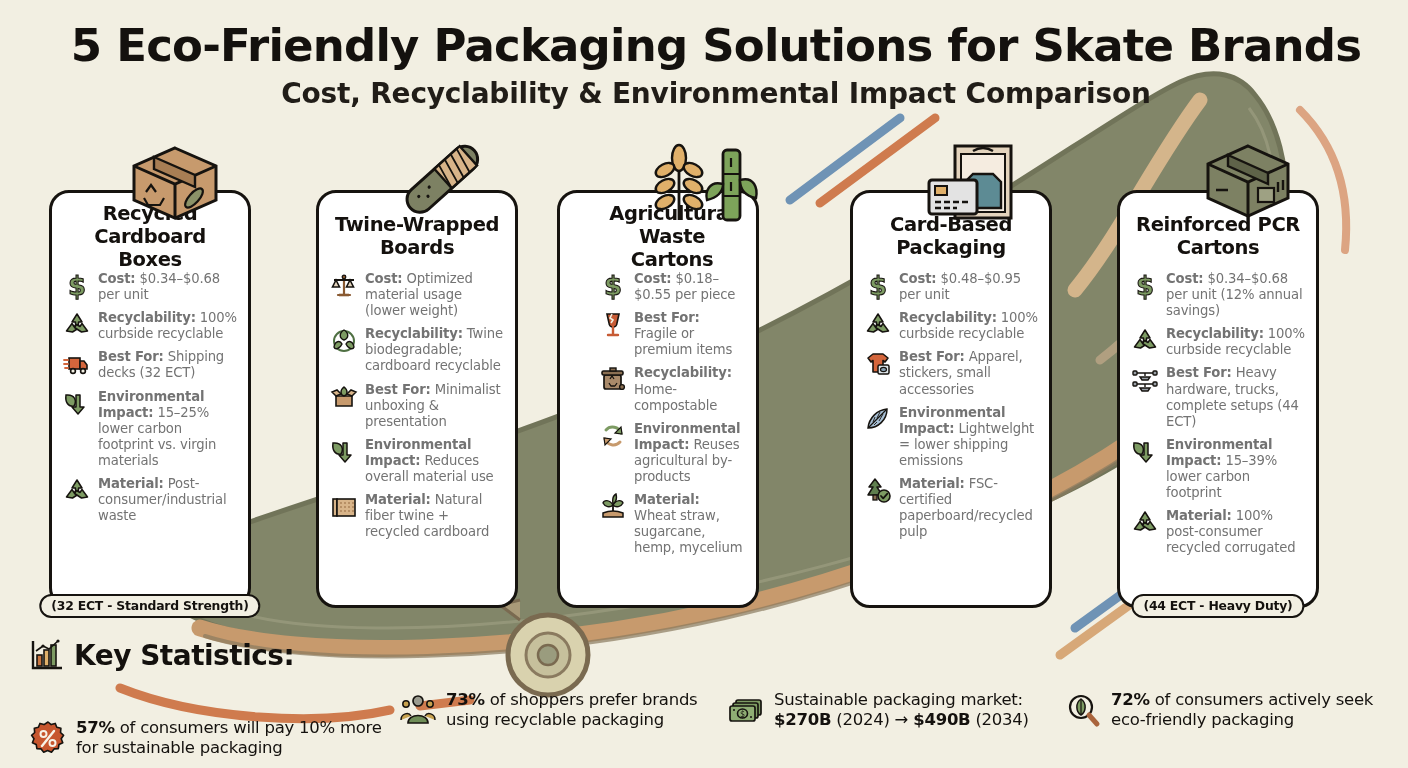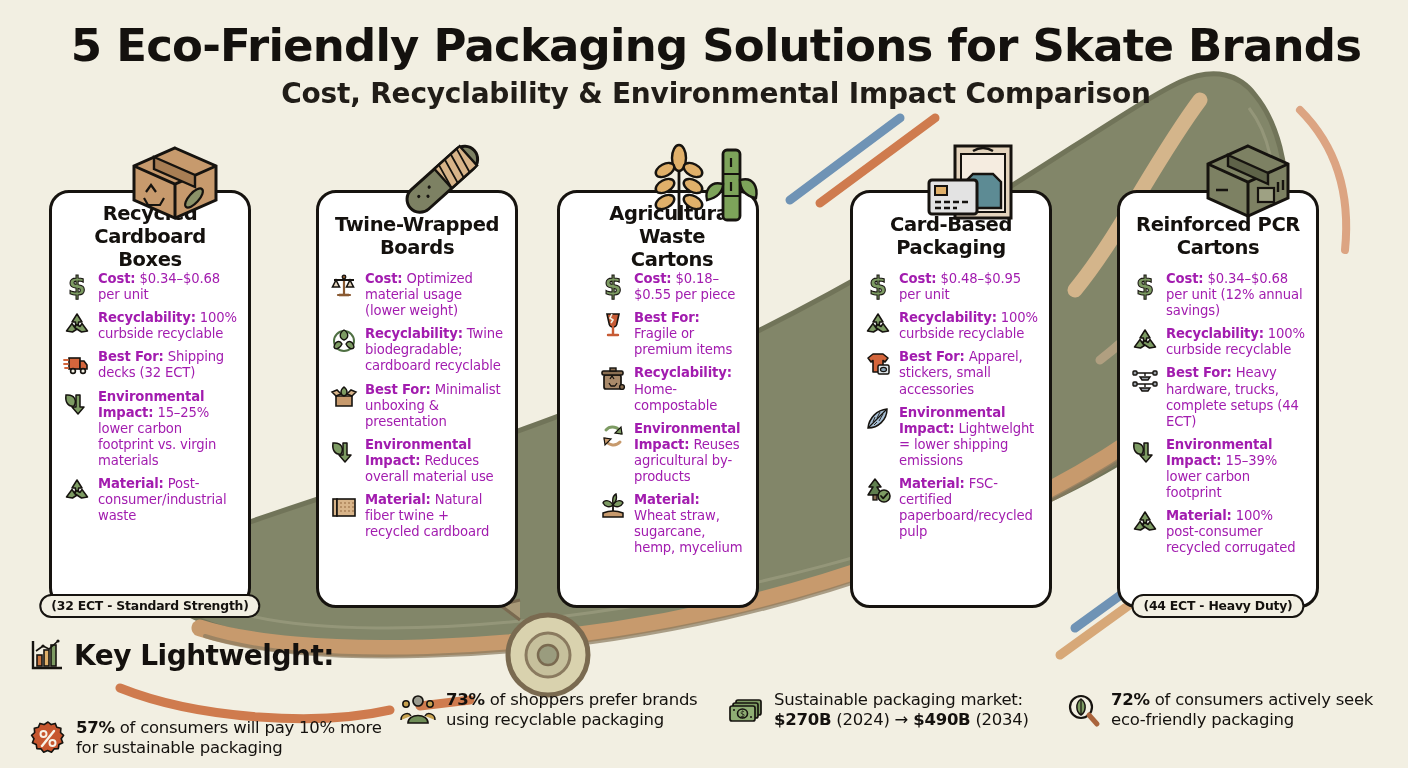--- a/index.html
+++ b/index.html
@@ -70,21 +70,21 @@
     display: flex;
     align-items: flex-start;
     gap: 7px;
     margin-bottom: 7px;
   }
   .feat-ico { flex: 0 0 28px; width: 28px; height: 28px; margin-top: 1px; }
   .feat-ico svg { display: block; width: 28px; height: 28px; }
   .feat-txt {
     font-size: 13.2px;
     line-height: 1.22;
-    color: #a21caf;
+    color: #737373;
     letter-spacing: -0.15px;
   }
   .feat-txt b { font-weight: 700; }
 
   
   .badge {
     position: absolute;
     left: 50%;
     transform: translateX(-50%);
     bottom: -13px;
@@ -565,21 +565,21 @@
       <svg viewBox="0 0 34 34">
           <path d="M3 3 v27 h29" fill="none" stroke="#16130f" stroke-width="2.4"></path>
           <rect x="7" y="17" width="5" height="11" fill="#c7743f" stroke="#16130f" stroke-width="1.6"></rect>
           <rect x="14" y="12" width="5" height="16" fill="#e0b06a" stroke="#16130f" stroke-width="1.6"></rect>
           <rect x="21" y="7" width="5" height="21" fill="#7d9b63" stroke="#16130f" stroke-width="1.6"></rect>
           <path d="M6 13 L13 8 L19 11 L28 3" fill="none" stroke="#16130f" stroke-width="1.6"></path>
           <circle cx="13" cy="8" r="1.6" fill="#16130f"></circle>
           <circle cx="28" cy="3" r="1.6" fill="#16130f"></circle>
         </svg>
     </span>
-    <span class="stats-title">Key Lightwelght:</span>
+    <span class="stats-title">Key Statistics:</span>
   </div>
 
   <div class="stat-grid">
     <div class="stat stat-a">
       <span class="ico">
         <svg viewBox="0 0 36 36">
             <path d="M18 2 l3.2 2.6 l4-1.2 l1.6 3.9 l4.1 1 l-0.4 4.2 l3.1 2.8 l-2.4 3.5 l1.6 3.9 l-3.8 1.8 l-0.7 4.2 l-4.2 0.2 l-2.6 3.3 l-3.9 -1.6 l-3.9 1.6 l-2.6 -3.3 l-4.2 -0.2 l-0.7 -4.2 l-3.8 -1.8 l1.6 -3.9 l-2.4 -3.5 l3.1 -2.8 l-0.4 -4.2 l4.1 -1 l1.6 -3.9 l4 1.2 Z" fill="#c7562e" stroke="#16130f" stroke-width="1.6" stroke-linejoin="round"></path>
             <circle cx="13.5" cy="14" r="3" fill="none" stroke="#f7f3e8" stroke-width="2"></circle>
             <circle cx="22.5" cy="23" r="3" fill="none" stroke="#f7f3e8" stroke-width="2"></circle>
             <path d="M24 11 L12 26" stroke="#f7f3e8" stroke-width="2.4" stroke-linecap="round"></path>

